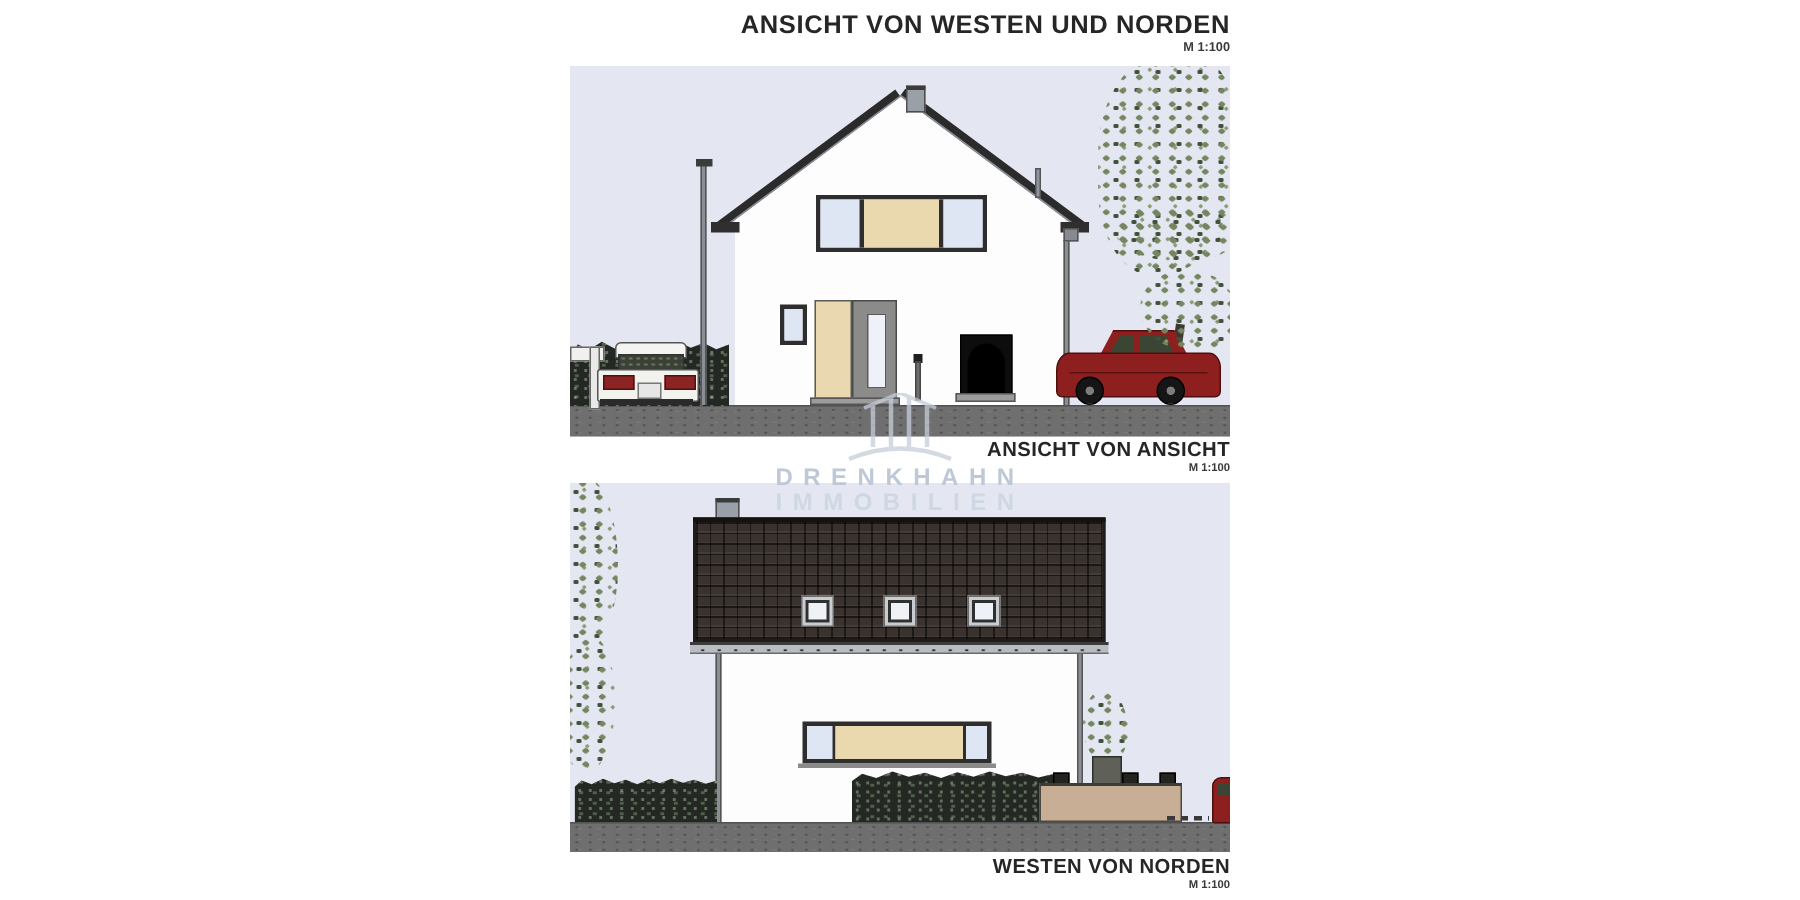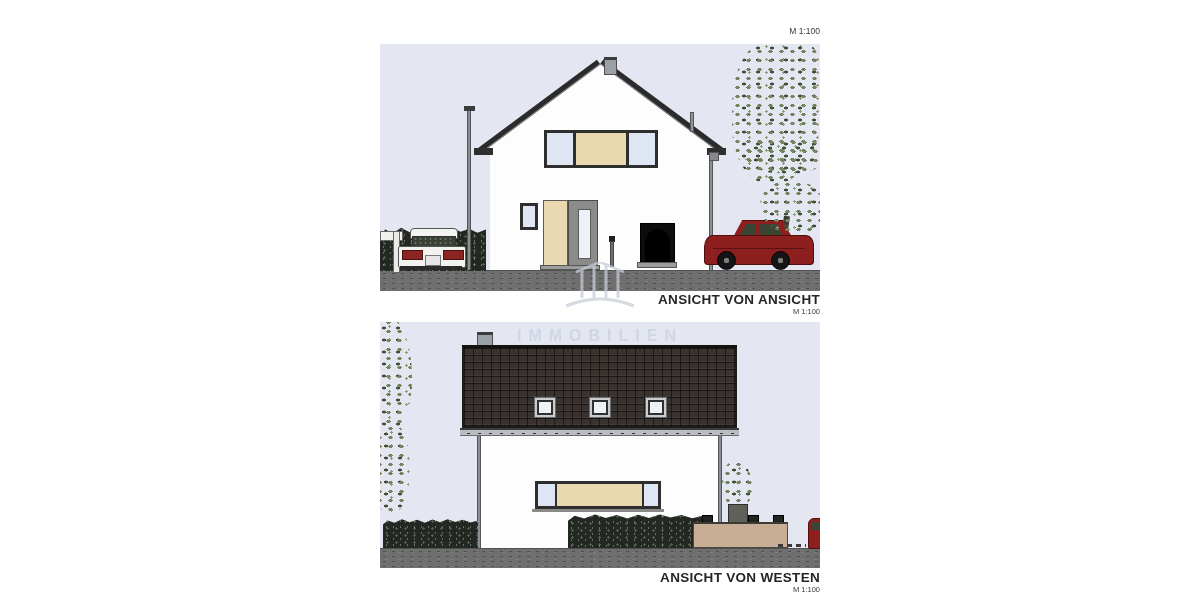--- a/index.html
+++ b/index.html
@@ -27,34 +27,35 @@
          border:2px solid #201c19;}
   .slope{position:absolute;height:5px;background:#2b2b2b;border-bottom:1px solid #8f949c;transform-origin:left bottom;}
   .glass{background:#dde6f2;}
   .frame3{border:3px solid #2e2e2e;box-sizing:border-box;display:flex;}
   .sep{background:#2e2e2e;flex:0 0 3px;}
   .tan{background:#ead8ae;}
   .pipe{position:absolute;width:4px;background:#8a8f96;border-left:1px solid #555;border-right:1px solid #555;box-sizing:border-box;}
   .txt{position:absolute;right:380px;text-align:right;color:#262626;white-space:nowrap;}
   .lbl-big{font-size:17px;font-weight:bold;letter-spacing:.4px;}
   .lbl-mid{font-size:13.5px;font-weight:bold;letter-spacing:.3px;}
-  .lbl-scale{font-size:8.5px;color:#3a3a3a;}
+  .lbl-scale{font-size:8.5px;color:#3a3a3a;font-weight:bold;}
   .wm{position:absolute;left:380px;width:440px;text-align:center;font-weight:bold;
       letter-spacing:7px;font-size:16px;z-index:6;}
   .skylight{position:absolute;width:22px;height:21px;background:#c9cdd2;border:1px solid #6a6a6a;box-sizing:border-box;padding:2px;}
   .skylight > div{width:100%;height:100%;background:#eef2f7;border:2px solid #303030;box-sizing:border-box;}
   .post{position:absolute;width:9px;height:9px;background:#23231f;border:1px solid #000;}
   .wheel{position:absolute;width:17px;height:17px;border-radius:50%;
          background:radial-gradient(#7d7d7d 2.6px, #151515 3px);border:1px solid #000;}
 </style>
 </head>
 <body>
 
 <div id="stage">
 
+  <div class="txt lbl-big abs" style="top:7px;">ANSICHT VON WESTEN UND NORDEN</div>
   <div class="txt lbl-scale abs" style="top:26px;">M 1:100</div>
 
   <div class="panel" style="top:44px;height:247px;">
 
     <div class="ground" style="top:226px;height:21px;"></div>
 
     <div class="hedge abs" style="left:0;top:182px;width:106px;height:45px;"></div>
     <div class="abs" style="left:0;top:187px;width:21px;height:8px;background:#f0f0ee;border:1px solid #666;"></div>
     <div class="abs" style="left:13px;top:187px;width:5px;height:40px;background:#e9e9e7;border:1px solid #666;"></div>
 
@@ -135,20 +136,21 @@
   <svg class="abs" style="left:556px;top:262px;z-index:6;opacity:.75;" width="88" height="52" viewBox="0 0 88 52">
     <g fill="none" stroke="#c6cdd9" stroke-width="3">
       <path d="M10 44 Q44 30 78 44"></path>
       <line x1="26" y1="8" x2="26" y2="36"></line>
       <line x1="38" y1="2" x2="38" y2="36"></line>
       <line x1="50" y1="2" x2="50" y2="36"></line>
       <line x1="62" y1="8" x2="62" y2="36"></line>
       <path d="M20 10 L44 0 L68 10" stroke-width="2.5"></path>
     </g>
   </svg>
+  <div class="wm" style="top:310px;color:#bfc8d6;">DRENKHAHN</div>
   <div class="wm" style="top:327px;color:#ced7e3;">IMMOBILIEN</div>
 
   <div class="panel" style="top:322px;height:246px;">
 
     <div class="ground" style="top:226px;height:20px;"></div>
 
     <div class="foliage abs" style="left:-8px;top:-4px;width:40px;height:110px;border-radius:40% 60% 50% 45%;"></div>
     <div class="foliage abs" style="left:-6px;top:102px;width:36px;height:90px;border-radius:55% 45% 50% 40%;"></div>
 
     <div class="abs" style="left:97px;top:10px;width:16px;height:15px;background:#9aa0a8;border:1px solid #4e4e4e;border-top:3px solid #3b3b3b;box-sizing:border-box;"></div>
@@ -192,16 +194,16 @@
     <div class="post" style="left:368px;top:193px;"></div>
     <div class="post" style="left:393px;top:193px;"></div>
     <div class="abs" style="left:313px;top:200px;width:95px;height:26px;background:#c7ae94;border:1px solid #4a4a42;border-top:2px solid #3c3c36;box-sizing:border-box;"></div>
 
     <div class="abs" style="left:428px;top:196px;width:16px;height:29px;background:#8e1f1f;border:1px solid #4e0f0f;border-radius:6px 0 0 2px;">
       <div class="abs" style="left:3px;top:3px;width:10px;height:8px;background:#3a4633;"></div>
     </div>
     <div class="abs" style="left:398px;top:222px;width:28px;height:3px;background-image:repeating-linear-gradient(90deg,#3a3a3a 0 5px, transparent 5px 9px);"></div>
   </div>
 
-  <div class="txt lbl-mid abs" style="top:570px;">ANSICHT VON WESTEN</div>
+  <div class="txt lbl-mid abs" style="top:570px;">WESTEN VON NORDEN</div>
   <div class="txt lbl-scale abs" style="top:585px;font-size:7.5px;">M 1:100</div>
 
 </div>
 
 </body></html>

